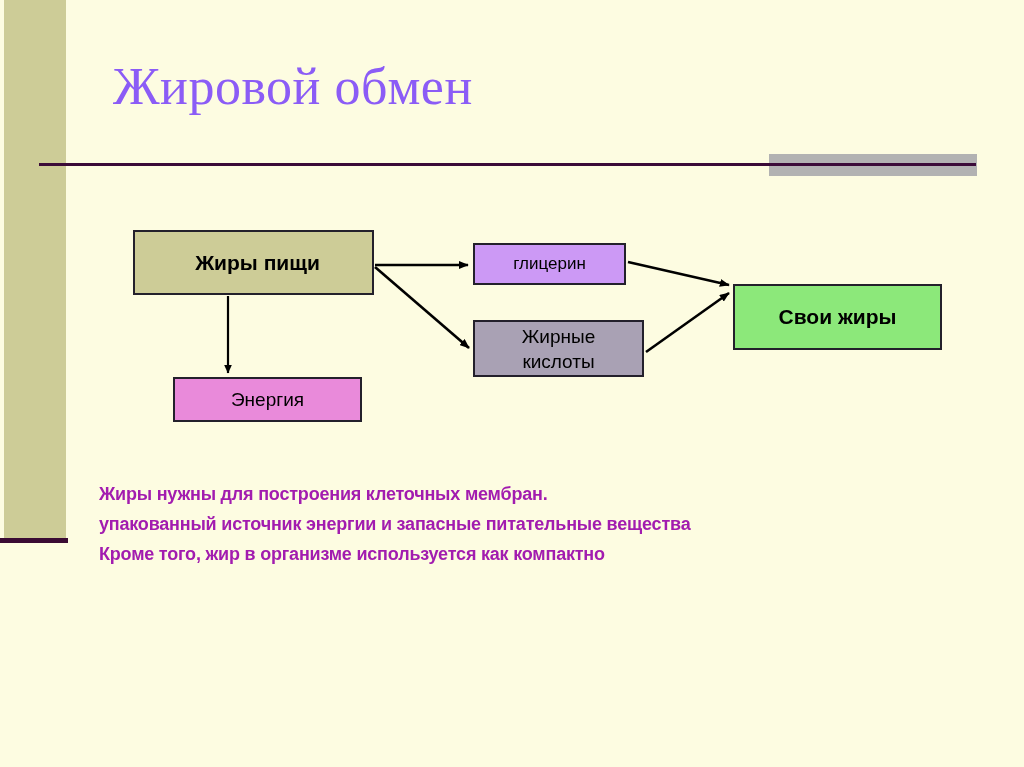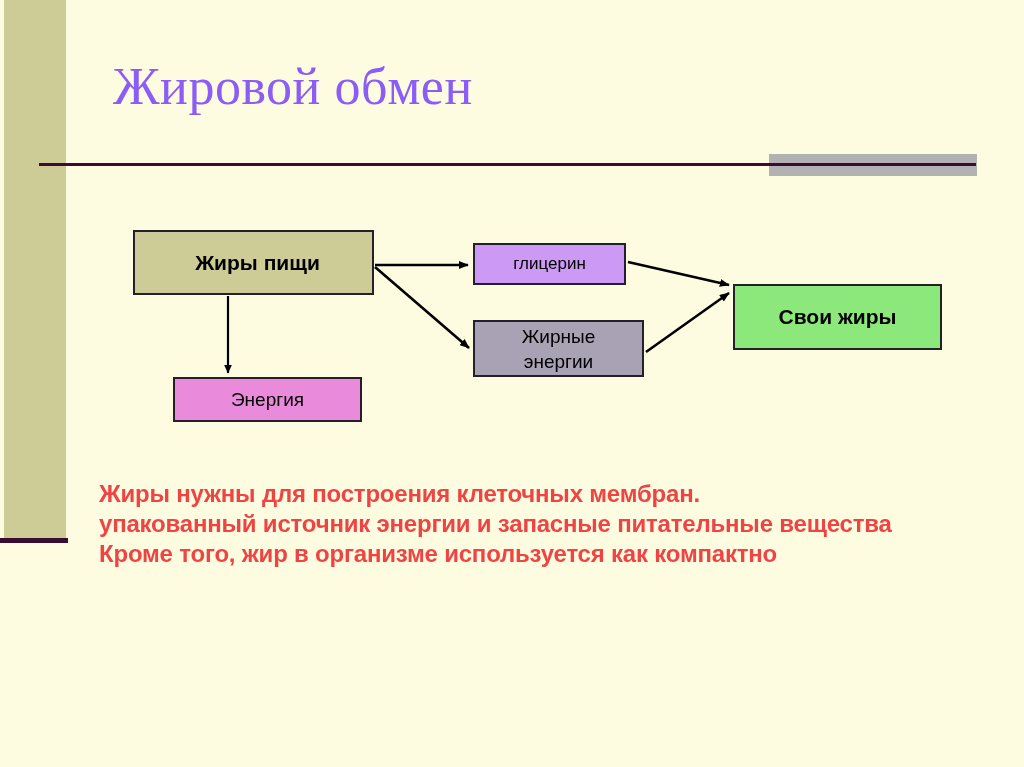--- a/index.html
+++ b/index.html
@@ -130,23 +130,23 @@
     width: 1024px; height: 767px;
     pointer-events: none;
   }
 
   
   #body-text {
     position: absolute;
     left: 99px;
     top: 479px;
     width: 900px;
-    color: #ef4444;
+    color: #a21caf;
     font-family: "Liberation Sans", sans-serif;
-    font-size: 24px;
+    font-size: 18px;
     font-weight: bold;
     line-height: 30px;
     letter-spacing: -0.2px;
   }
   #body-text p { margin: 0; white-space: nowrap; }
 </style>
 </head>
 <body>
 
 <div id="slide">
@@ -186,21 +186,21 @@
       <span class="node-label">Жиры пищи</span>
     </div>
 
     <div class="node" id="node-glycerin">
       <span class="node-label">глицерин</span>
     </div>
 
     <div class="node" id="node-fatty-acids">
       <div>
         <span class="node-label">Жирные</span>
-        <span class="node-label">энергии</span>
+        <span class="node-label">кислоты</span>
       </div>
     </div>
 
     <div class="node" id="node-own-fats">
       <span class="node-label">Свои жиры</span>
     </div>
 
     <div class="node" id="node-energy">
       <span class="node-label">Энергия</span>
     </div>

